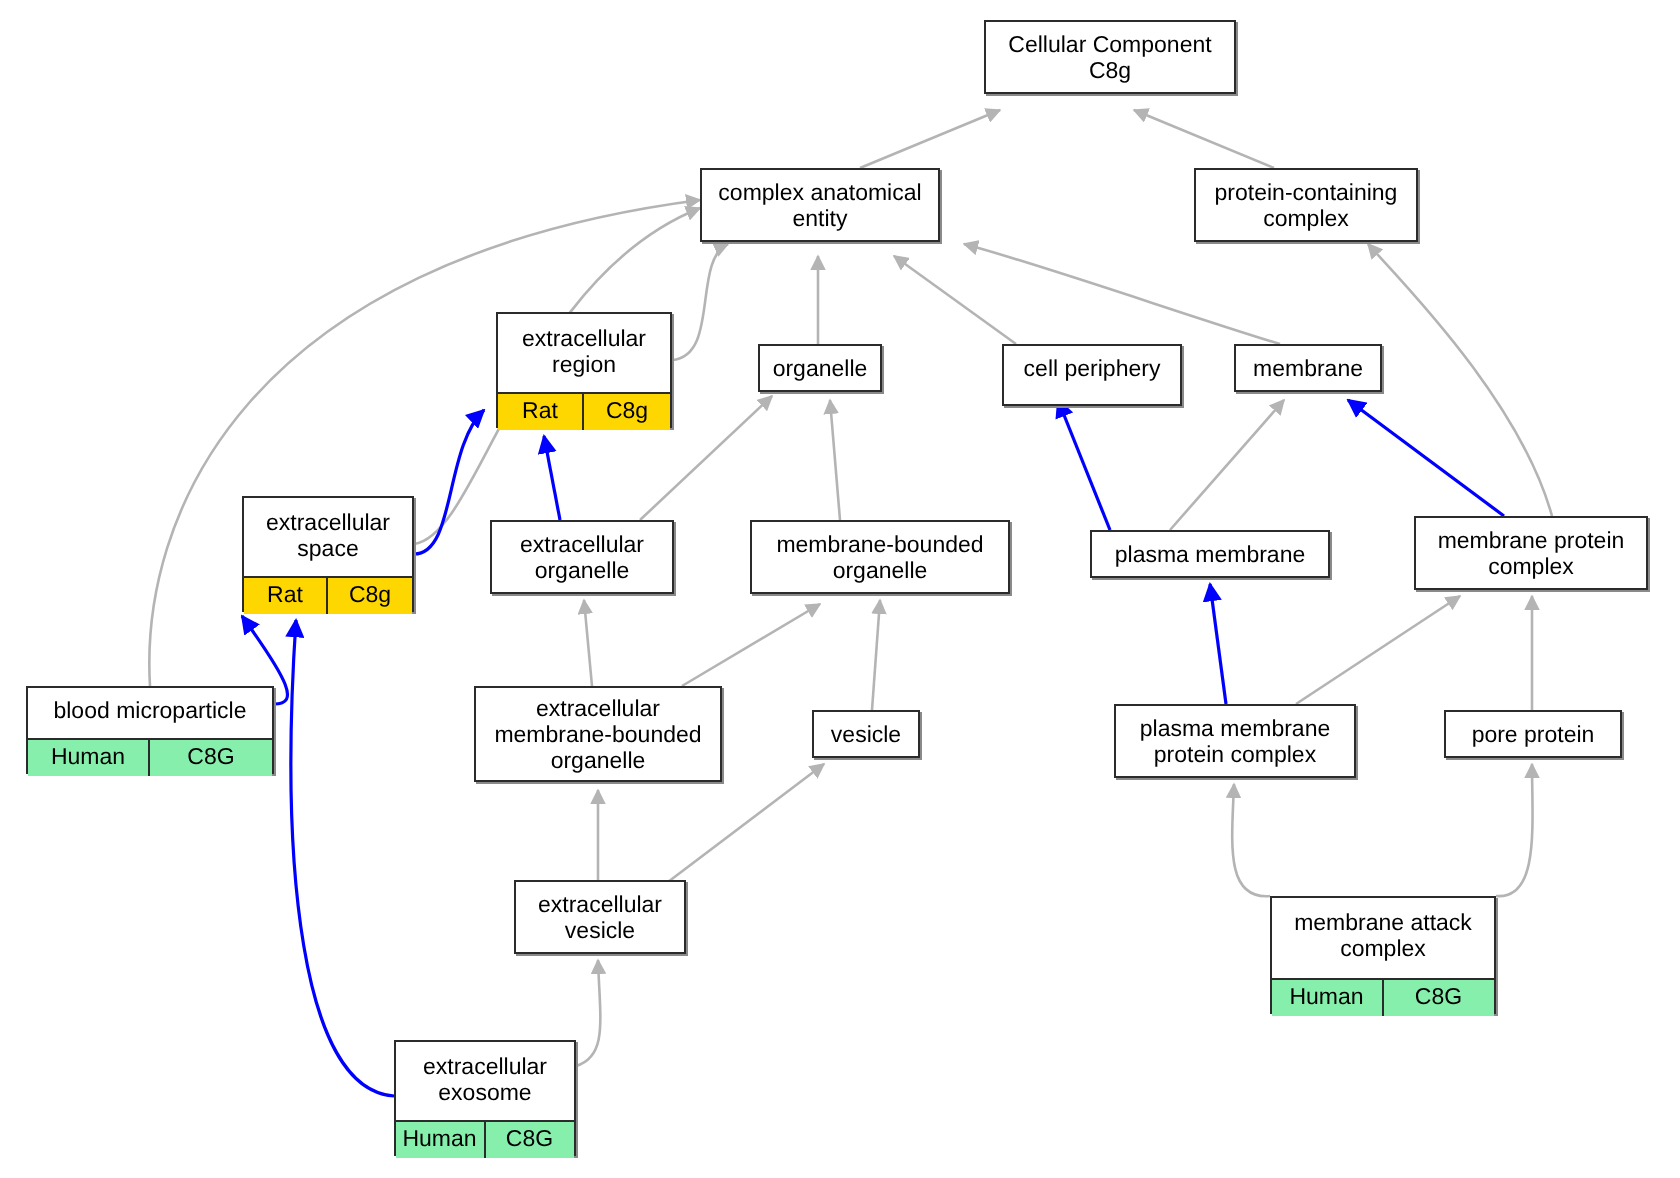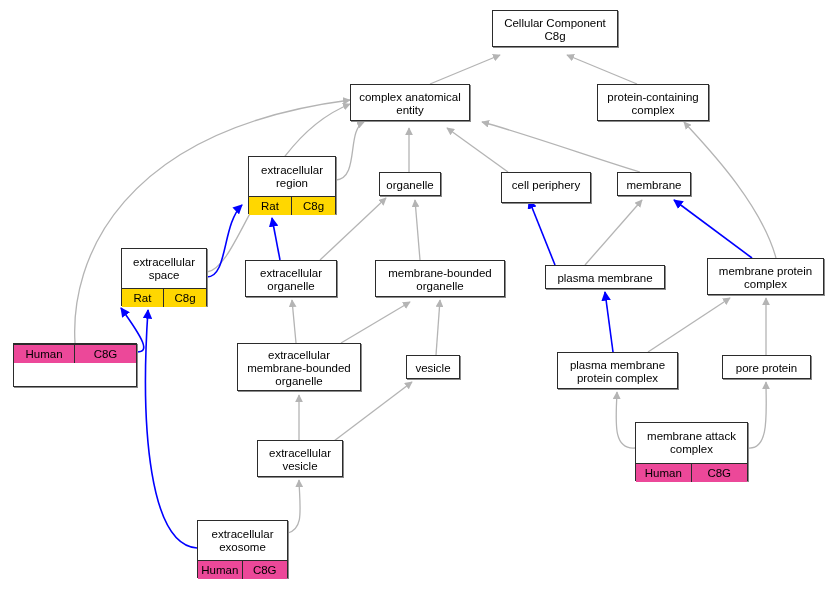--- a/index.html
+++ b/index.html
@@ -41,21 +41,21 @@
     flex:1 1 50%;
     display:flex;
     align-items:center;
     justify-content:center;
     font-size:11.5px;
     color:#000000;
     box-sizing:border-box;
   }
   .node .evid .cell.left{border-right:1px solid #2b2b2b;}
   .evid.gold .cell{background:#ffd700;}
-  .evid.salmon .cell{background:#ec4899;}
+  .evid.salmon .cell{background:#86efac;}
 </style>
 </head>
 <body>
 
 <div id="canvas">
   <svg id="edges" viewBox="0 0 840 589" xmlns="http://www.w3.org/2000/svg">
     <defs>
       <marker id="arrow-isa" viewBox="0 0 10 10" refX="9" refY="5" markerWidth="6" markerHeight="6" orient="auto-start-reverse">
         <path d="M 0 0 L 10 5 L 0 10 z" fill="#b4b4b4"></path>
       </marker>
@@ -142,20 +142,21 @@
 organelle</div>
       </div>
       <div class="node" style="left: 545px; top: 265px; width: 120px; height: 24px;">
         <div class="title" style="height: 24px;">plasma membrane</div>
       </div>
       <div class="node" style="left: 707px; top: 258px; width: 117px; height: 37px;">
         <div class="title" style="height: 37px;">membrane protein
 complex</div>
       </div>
       <div class="node" style="left: 13px; top: 343px; width: 124px; height: 44px;">
+        <div class="title" style="height: 25px;">blood microparticle</div>
         <div class="evid salmon">
           <div class="cell left">Human</div>
           <div class="cell">C8G</div>
         </div>
       </div>
       <div class="node" style="left: 237px; top: 343px; width: 124px; height: 48px;">
         <div class="title" style="height: 48px;">extracellular
 membrane-bounded
 organelle</div>
       </div>
@@ -166,21 +167,21 @@
         <div class="title" style="height: 37px;">plasma membrane
 protein complex</div>
       </div>
       <div class="node" style="left: 722px; top: 355px; width: 89px; height: 24px;">
         <div class="title" style="height: 24px;">pore protein</div>
       </div>
       <div class="node" style="left: 257px; top: 440px; width: 86px; height: 37px;">
         <div class="title" style="height: 37px;">extracellular
 vesicle</div>
       </div>
-      <div class="node" style="left: 635px; top: 422px; width: 113px; height: 59px;">
+      <div class="node" style="left: 635px; top: 448px; width: 113px; height: 59px;">
         <div class="title" style="height: 40px;">membrane attack
 complex</div>
         <div class="evid salmon">
           <div class="cell left">Human</div>
           <div class="cell">C8G</div>
         </div>
       </div>
       <div class="node" style="left: 197px; top: 520px; width: 91px; height: 58px;">
         <div class="title" style="height: 39px;">extracellular
 exosome</div>

